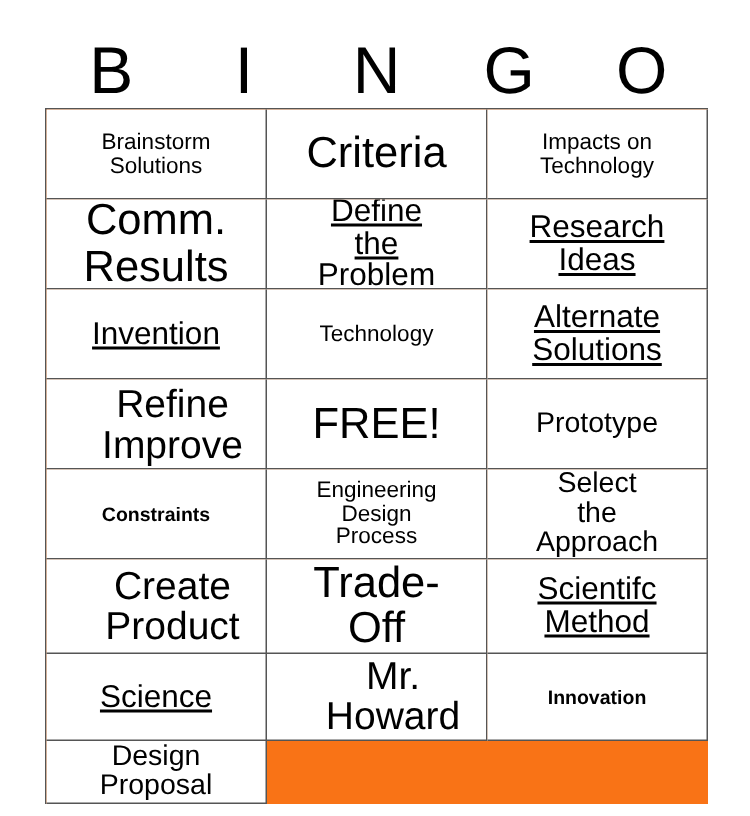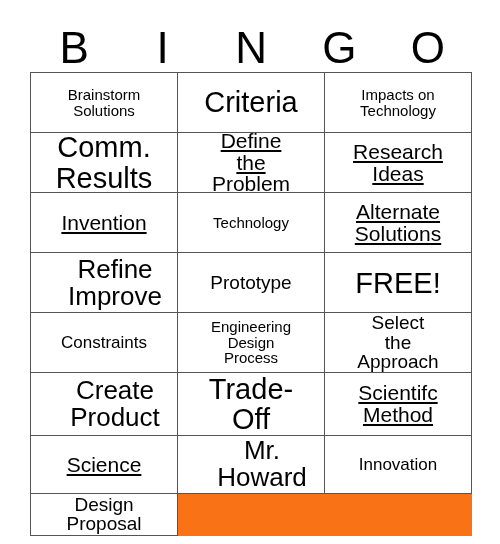--- a/index.html
+++ b/index.html
@@ -70,21 +70,21 @@
   }
   .cell-text {
     display: block;
     width: 100%;
     line-height: 1.04;
     white-space: pre-line;
     word-break: normal;
     font-weight: 400;
   }
   .fs-s   { font-size: 15px; }
-  .fs-sm  { font-size: 17px; }
+  .fs-sm  { font-size: 13px; font-weight: bold; }
   .fs-m   { font-size: 19px; }
   .fs-ml  { font-size: 21px; text-decoration: underline; }
   .fs-xl  { font-size: 26px; margin-left: 22px; }
   .fs-xxl { font-size: 29px; }
 </style>
 </head>
 <body>
 
 <div id="card">
 
@@ -129,24 +129,24 @@
       </div>
       <div class="bingo-cell">
         <span class="cell-text fs-ml">Alternate
 Solutions</span>
       </div>
       <div class="bingo-cell">
         <span class="cell-text fs-xl">Refine
 Improve</span>
       </div>
       <div class="bingo-cell">
-        <span class="cell-text fs-m">Prototype</span>
+        <span class="cell-text fs-xxl">FREE!</span>
       </div>
       <div class="bingo-cell">
-        <span class="cell-text fs-xxl">FREE!</span>
+        <span class="cell-text fs-m">Prototype</span>
       </div>
       <div class="bingo-cell">
         <span class="cell-text fs-sm">Constraints</span>
       </div>
       <div class="bingo-cell">
         <span class="cell-text fs-s">Engineering
 Design
 Process</span>
       </div>
       <div class="bingo-cell">

